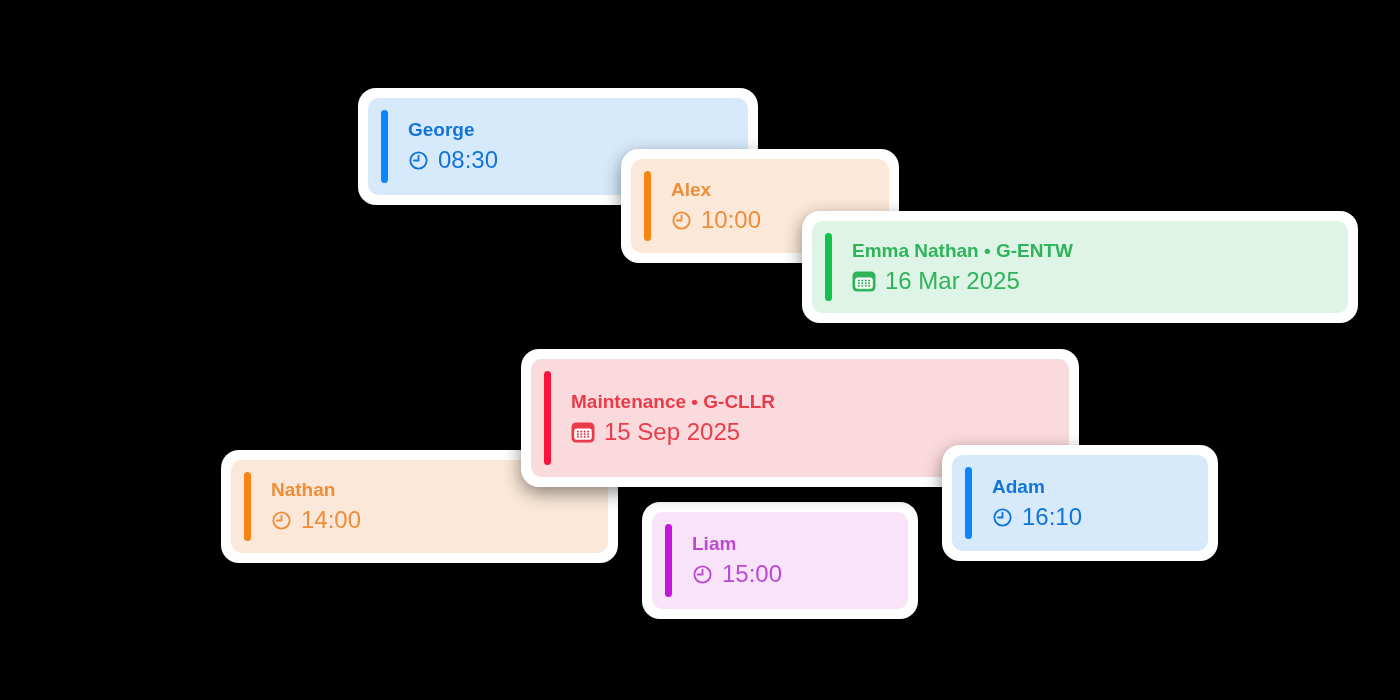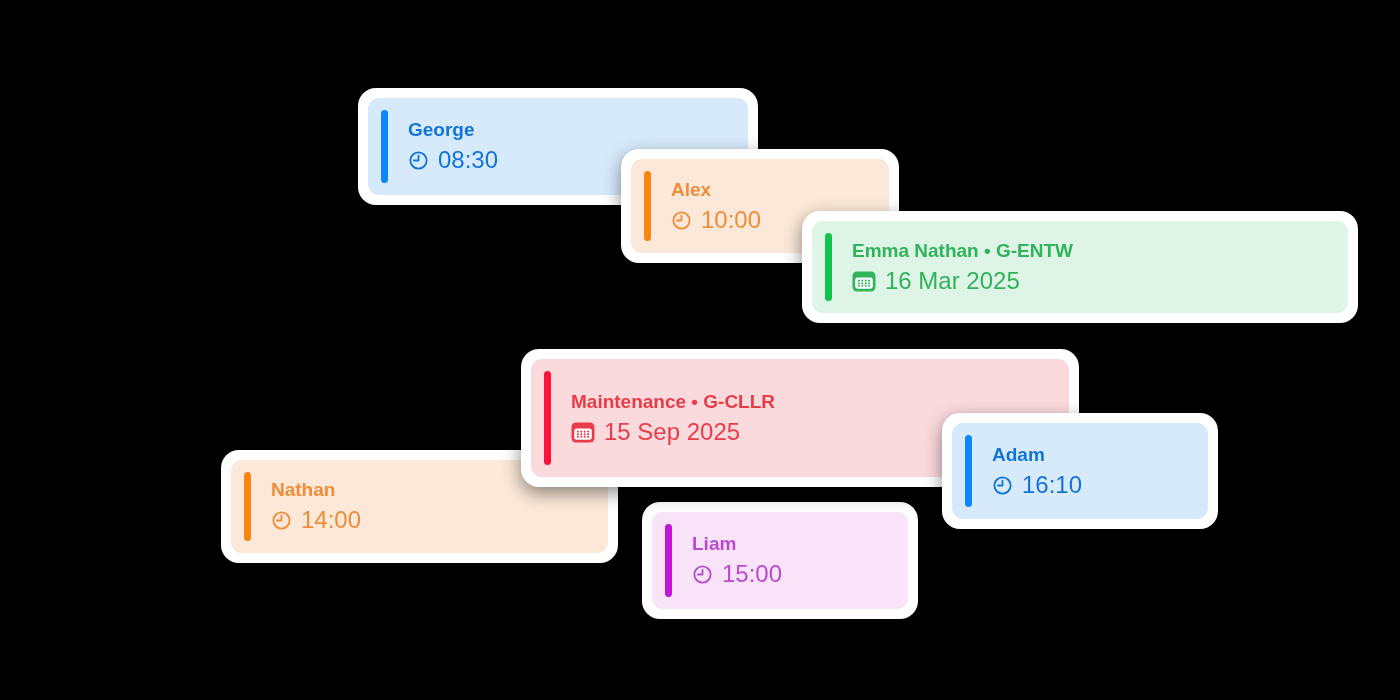--- a/index.html
+++ b/index.html
@@ -183,21 +183,21 @@
               <circle cx="12" cy="12" r="9.3" fill="none" stroke="currentColor" stroke-width="2.1"></circle>
               <path d="M12 6.6 L12 12 L6.8 12" fill="none" stroke="currentColor" stroke-width="2.1" stroke-linecap="round" stroke-linejoin="round"></path>
             </svg>
           </span>
 
           <span class="meta-text">14:00</span>
         </div>
       </div>
     </div>
   </div>
-    <div class="card meta-clock" style="left: 942px; top: 413px; width: 276px; height: 116px; z-index: 4; --bg: #d7eafc; --accent: #0d85ff; --text: #1374d8;">
+    <div class="card meta-clock" style="left: 942px; top: 445px; width: 276px; height: 116px; z-index: 4; --bg: #d7eafc; --accent: #0d85ff; --text: #1374d8;">
     <div class="card-inner">
       <span class="accent"></span>
       <div class="content">
         <div class="title">Adam</div>
         <div class="meta">
           <span class="icon icon-clock">
             <svg width="21" height="21" viewBox="0 0 24 24" aria-hidden="true">
               <circle cx="12" cy="12" r="9.3" fill="none" stroke="currentColor" stroke-width="2.1"></circle>
               <path d="M12 6.6 L12 12 L6.8 12" fill="none" stroke="currentColor" stroke-width="2.1" stroke-linecap="round" stroke-linejoin="round"></path>
             </svg>

